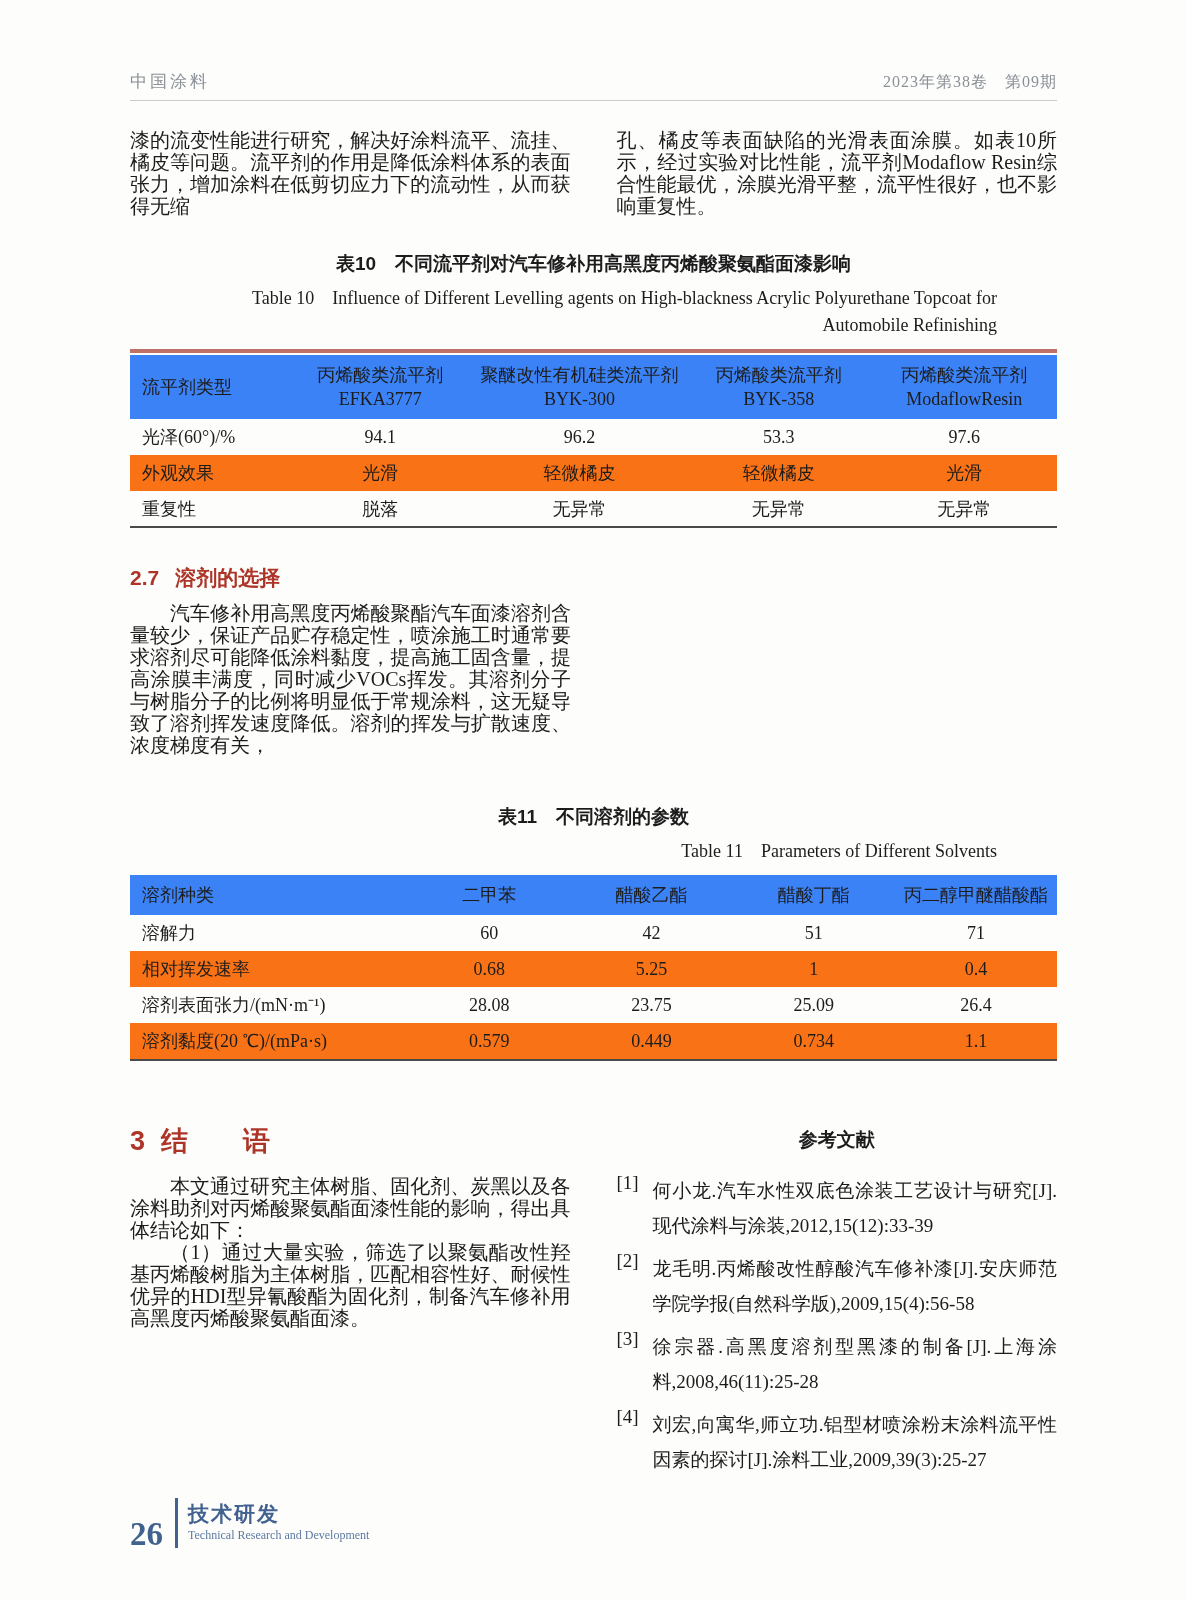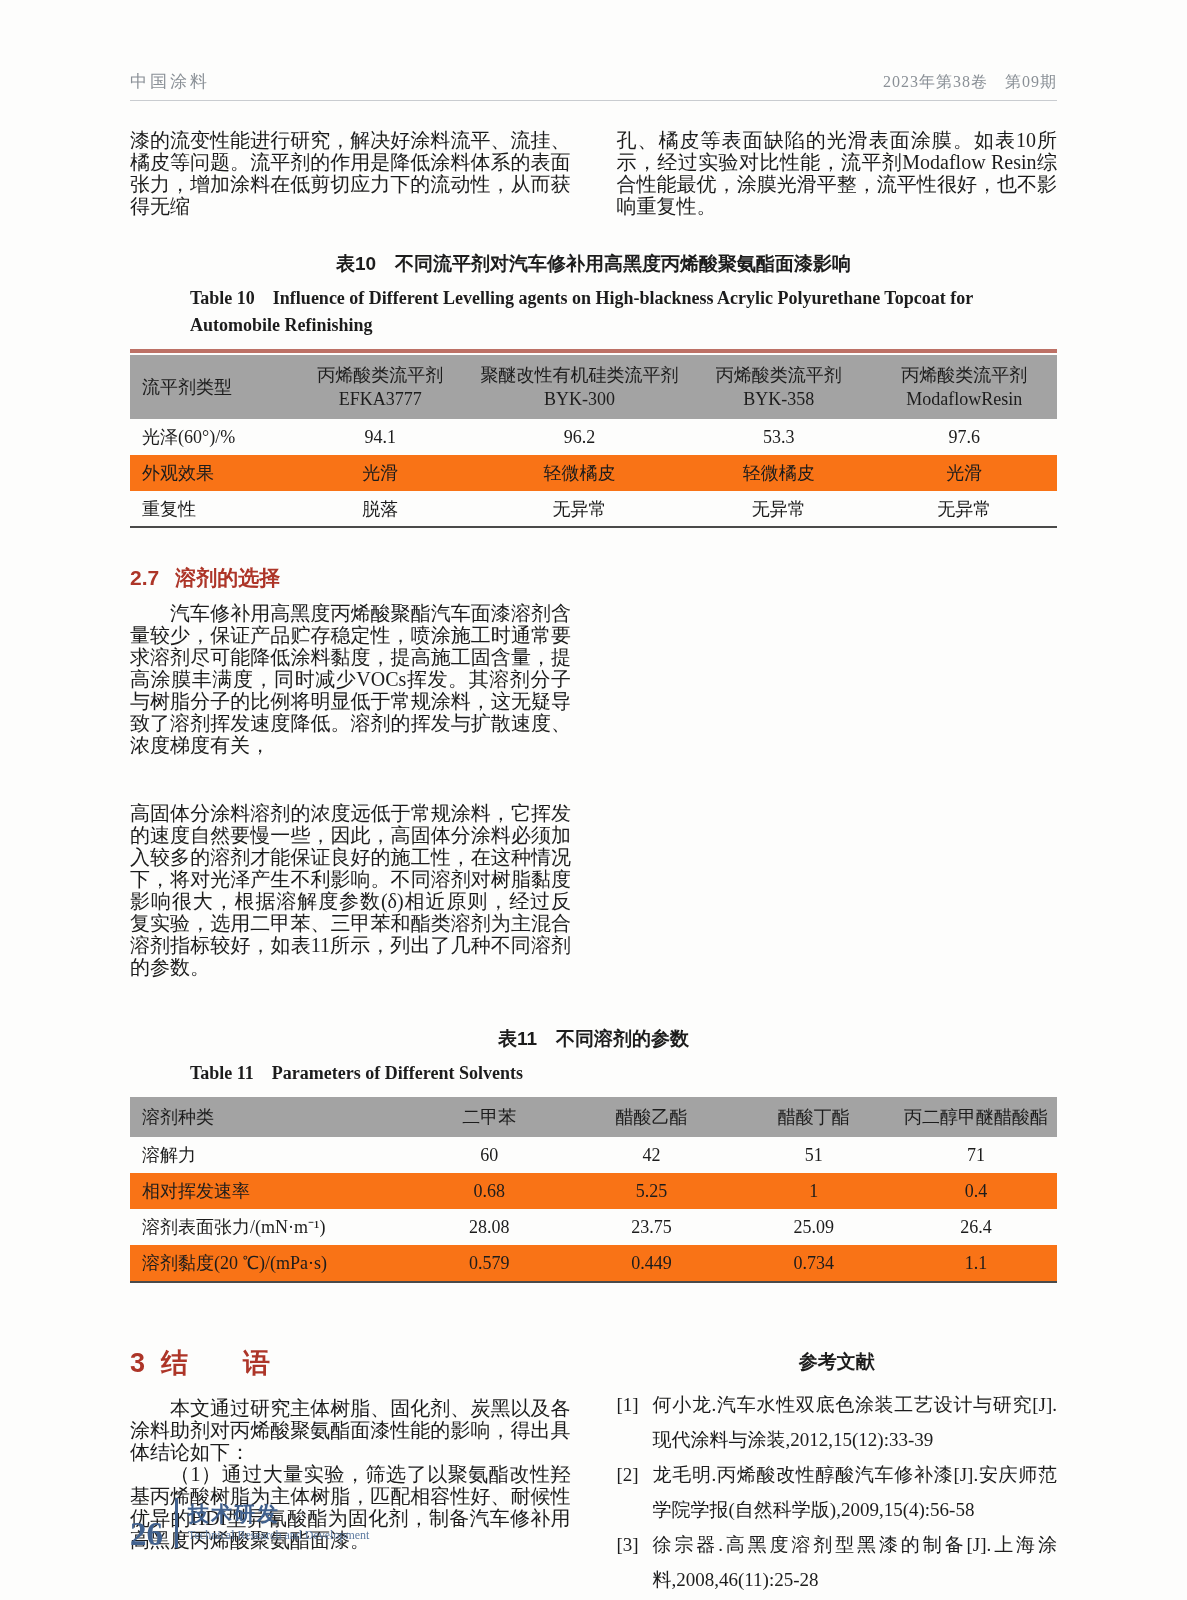--- a/index.html
+++ b/index.html
@@ -38,52 +38,52 @@
   h2.sec-head{font-size:27px;margin:6px 0 16px 0;}
   h2.sec-head .ttl{letter-spacing:14px;}
 
   
   .table-block{margin-top:34px;}
   .tbl-title-zh{
     text-align:center;font-family:"Liberation Sans", sans-serif;
     font-weight:bold;font-size:19px;margin-bottom:8px;
   }
   .tbl-title-en{
-    text-align:left;font-weight:bold;font-size:18px;line-height:27px;
+    text-align:right;font-weight:normal;font-size:18px;line-height:27px;
     margin:0 60px 10px 60px;
   }
   .tbl-topline{height:4px;background:#bd7166;margin-bottom:2px;}
   table.datatable{
     width:100%;border-collapse:collapse;
     border-bottom:2px solid #4a4a4a;
     font-size:18px;
   }
   table.datatable th, table.datatable td{
     font-weight:normal;text-align:center;padding:4px 6px;line-height:24px;
   }
   table.datatable .label{text-align:left;padding-left:12px;}
-  table.datatable thead tr{background:#a3a3a3;}
+  table.datatable thead tr{background:#3b82f6;}
   table.datatable thead th{padding-top:8px;padding-bottom:8px;}
   table.datatable tbody tr{height:36px;}
   table.datatable tbody tr.stripe{background:#f97316;}
   .hdr-line{display:block;}
 
   #table11-block table.datatable td{padding-top:6px;padding-bottom:6px;}
 
   
   .section-27{margin-top:36px;flex-direction:column;}
   .bottom-section{margin-top:56px;}
   .refs-title{
     text-align:center;font-weight:bold;font-size:19px;
     font-family:"Liberation Sans", sans-serif;margin:10px 0 12px 0;
   }
   .ref-list{margin:0;padding:0;list-style:none;}
   .ref-item{display:flex;font-size:19px;line-height:35px;text-align:justify;}
   .ref-item .ref-num{flex:0 0 36px;}
-  .ref-item .ref-text{flex:1;}
+  .ref-item .ref-text{flex:1;margin-top:8px;}
 
   
   .footer{
     position:absolute;left:130px;top:1492px;
     display:flex;align-items:center;color:#41618e;
   }
   .page-num{font-size:33px;margin-right:12px;margin-top:24px;font-weight:bold;}
   .footer-divider{width:3px;height:50px;background:#41618e;margin-right:10px;}
   .footer-sec-zh{
     font-family:"Liberation Sans", sans-serif;font-weight:bold;
@@ -165,23 +165,20 @@
     </table>
   </div>
 
   <div class="two-col section-27">
     <div class="col">
       <h3 class="sec-head">
         <span class="num">2.7</span><span>溶剂的选择</span>
       </h3>
       <p class="body-text indent">汽车修补用高黑度丙烯酸聚酯汽车面漆溶剂含量较少，保证产品贮存稳定性，喷涂施工时通常要求溶剂尽可能降低涂料黏度，提高施工固含量，提高涂膜丰满度，同时减少VOCs挥发。其溶剂分子与树脂分子的比例将明显低于常规涂料，这无疑导致了溶剂挥发速度降低。溶剂的挥发与扩散速度、浓度梯度有关，</p>
     </div>
-    <div class="col">
-      <p class="body-text">高固体分涂料溶剂的浓度远低于常规涂料，它挥发的速度自然要慢一些，因此，高固体分涂料必须加入较多的溶剂才能保证良好的施工性，在这种情况下，将对光泽产生不利影响。不同溶剂对树脂黏度影响很大，根据溶解度参数(δ)相近原则，经过反复实验，选用二甲苯、三甲苯和酯类溶剂为主混合溶剂指标较好，如表11所示，列出了几种不同溶剂的参数。</p>
-    </div>
   </div>
 
   <div class="table-block" id="table11-block" style="margin-top:48px;">
     <div class="tbl-title-zh">表11　不同溶剂的参数</div>
     <div class="tbl-title-en">Table 11　Parameters of Different Solvents</div>
     <table class="datatable">
       <colgroup>
           <col style="width:30%">
           <col style="width:17.5%">
           <col style="width:17.5%">

